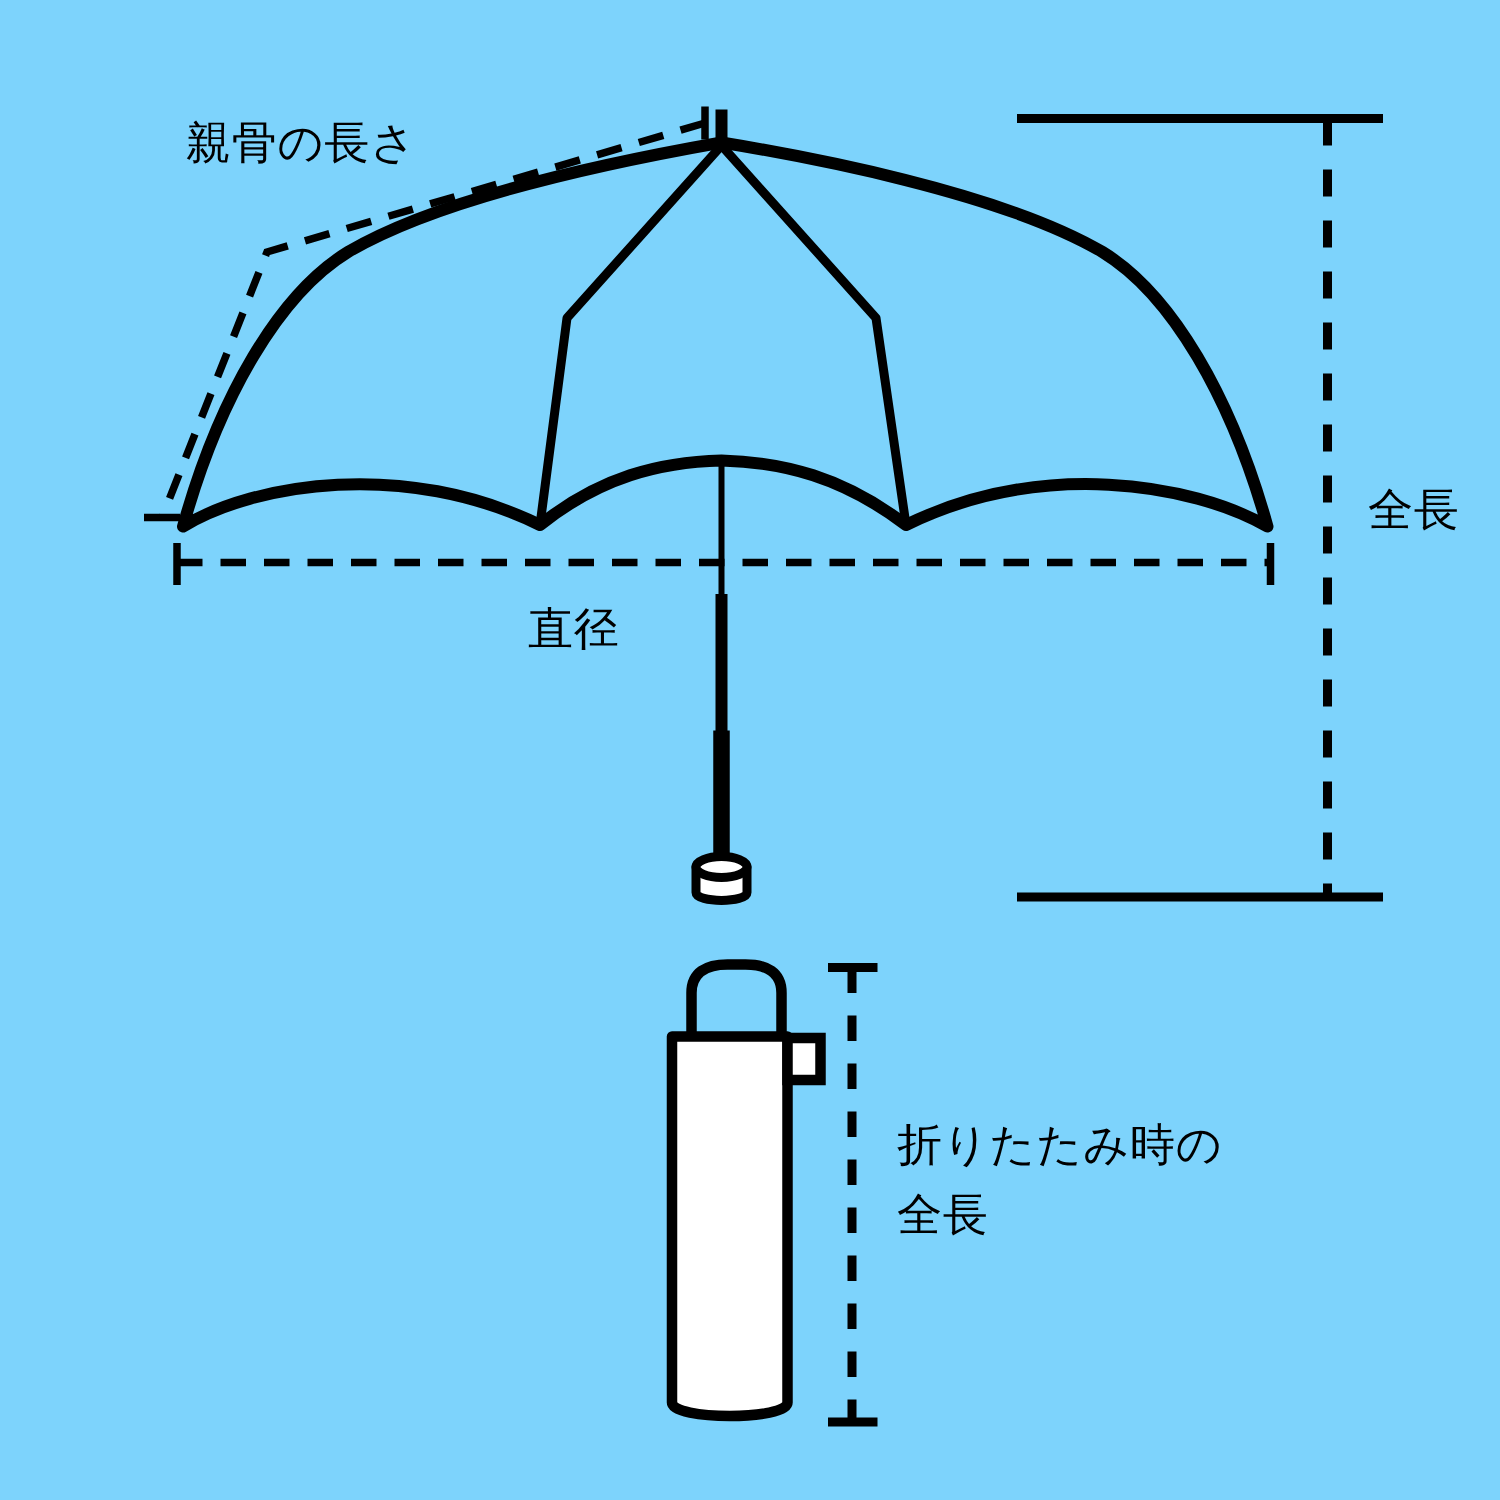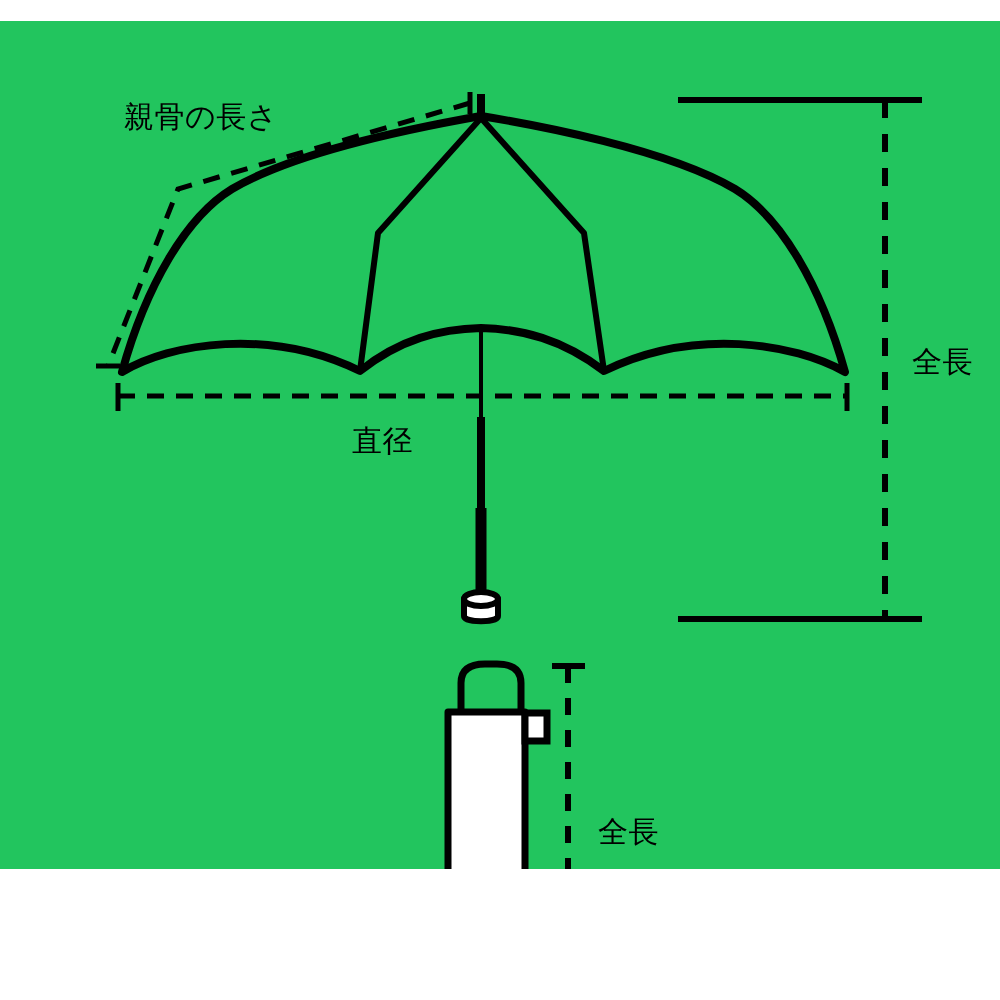--- a/index.html
+++ b/index.html
@@ -7,24 +7,23 @@
     margin: 0;
     padding: 0;
     background: #ffffff;
   }
   body {
     font-family: "DejaVu Sans", "Liberation Sans", sans-serif;
   }
   #diagram-root {
     position: relative;
     width: 1000px;
-    height: 848px;
-    background: #22c55e;
+    height: 1000px;
+    background: #7dd3fc;
     overflow: hidden;
-    margin-top: 21px;
   }
   #umbrella-svg {
     position: absolute;
     top: 0;
     left: 0;
     width: 1000px;
     height: 1000px;
     display: block;
   }
   .label-text {
@@ -136,15 +135,15 @@
     </g>
 
   </svg>
 
   <div class="label-text" id="label-rib-length">親骨の長さ</div>
 
   <div class="label-text" id="label-diameter">直径</div>
 
   <div class="label-text" id="label-total-length">全長</div>
 
-  <div class="label-text" id="label-folded-length"><br><span>全長</span></div>
+  <div class="label-text" id="label-folded-length"><span>折りたたみ時の</span><br><span>全長</span></div>
 
 </div>
 
 </body></html>

